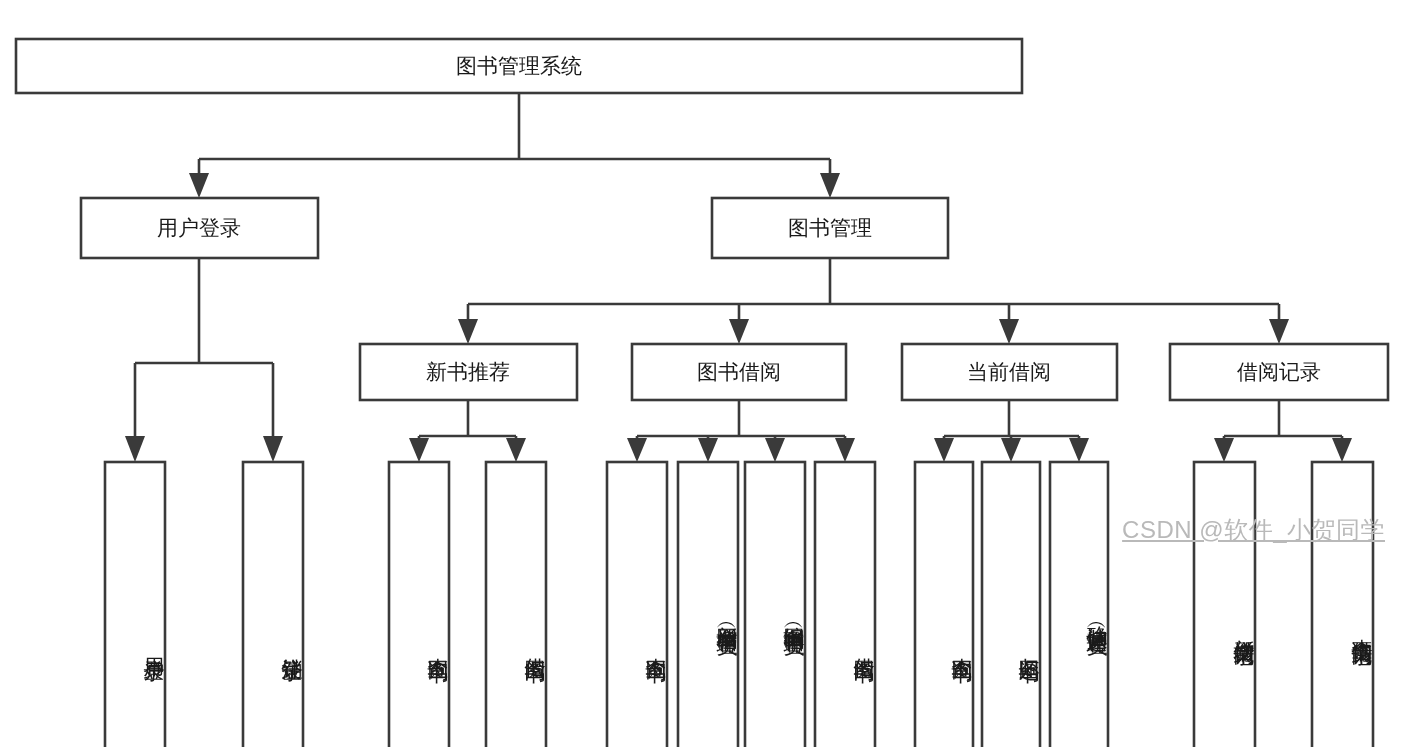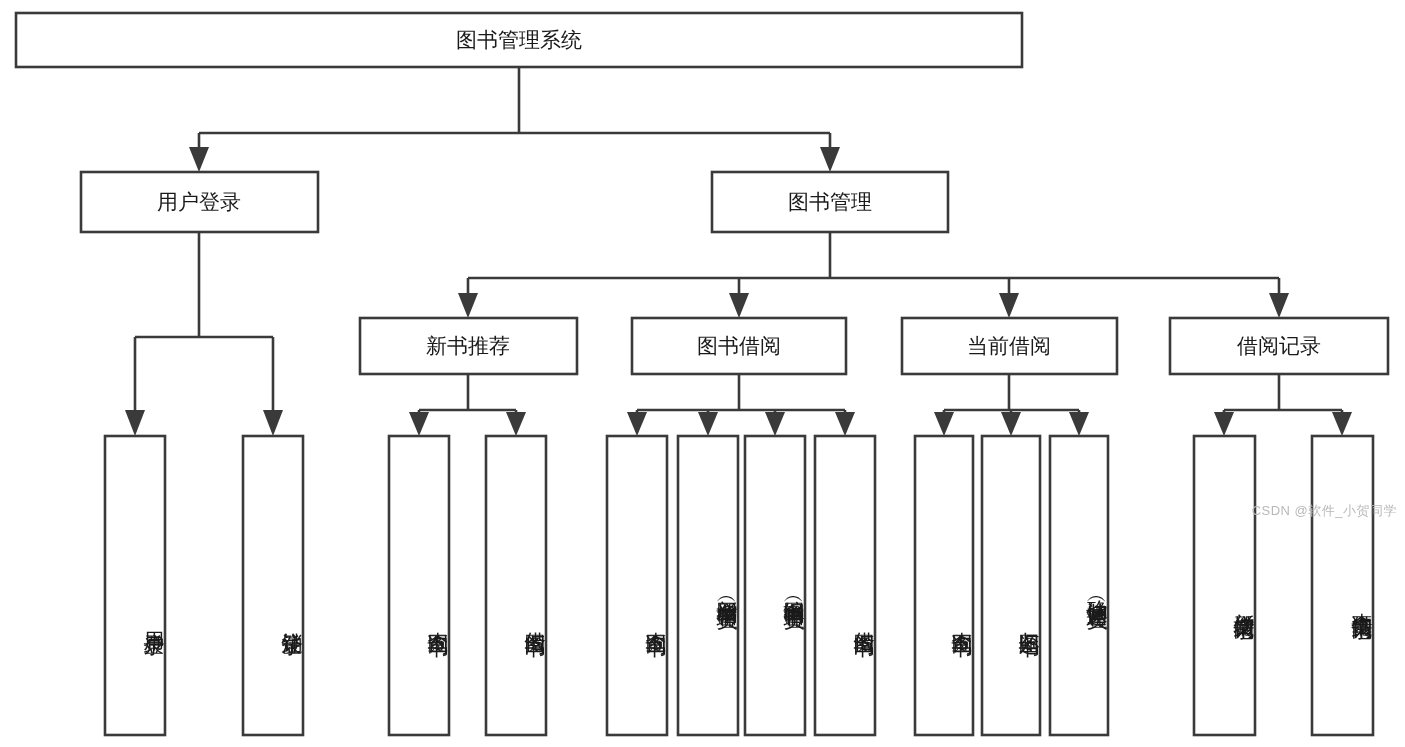--- a/index.html
+++ b/index.html
@@ -11,20 +11,21 @@
     width: 1405px;
     height: 747px;
     font-family: "Liberation Sans", "DejaVu Sans", sans-serif;
     overflow: hidden;
   }
   #diagram-root {
     position: relative;
     width: 1405px;
     height: 524px;
     background: #ffffff;
+    margin-top: 26px;
   }
   svg.diagram-canvas {
     position: absolute;
     left: 0;
     top: 0;
     width: 1405px;
     height: 747px;
   }
   .node-box {
     fill: #ffffff;
@@ -59,27 +60,28 @@
     color: #1a1a1a;
     letter-spacing: 1.5px;
     display: flex;
     align-items: flex-start;
     justify-content: center;
     white-space: nowrap;
     pointer-events: none;
   }
   .watermark {
     position: absolute;
-    right: 8px;
+    right: 20px;
     bottom: 4px;
     font-family: "Liberation Sans", "DejaVu Sans", sans-serif;
-    font-size: 13px;
+    font-size: 24px;
     color: #b9b9b9;
     white-space: nowrap;
     letter-spacing: 0.5px;
+    text-decoration: underline;
   }
 </style>
 </head>
 <body>
 
 <div id="diagram-root">
 
   <svg class="diagram-canvas" viewBox="0 0 1405 747">
 
     <g>

